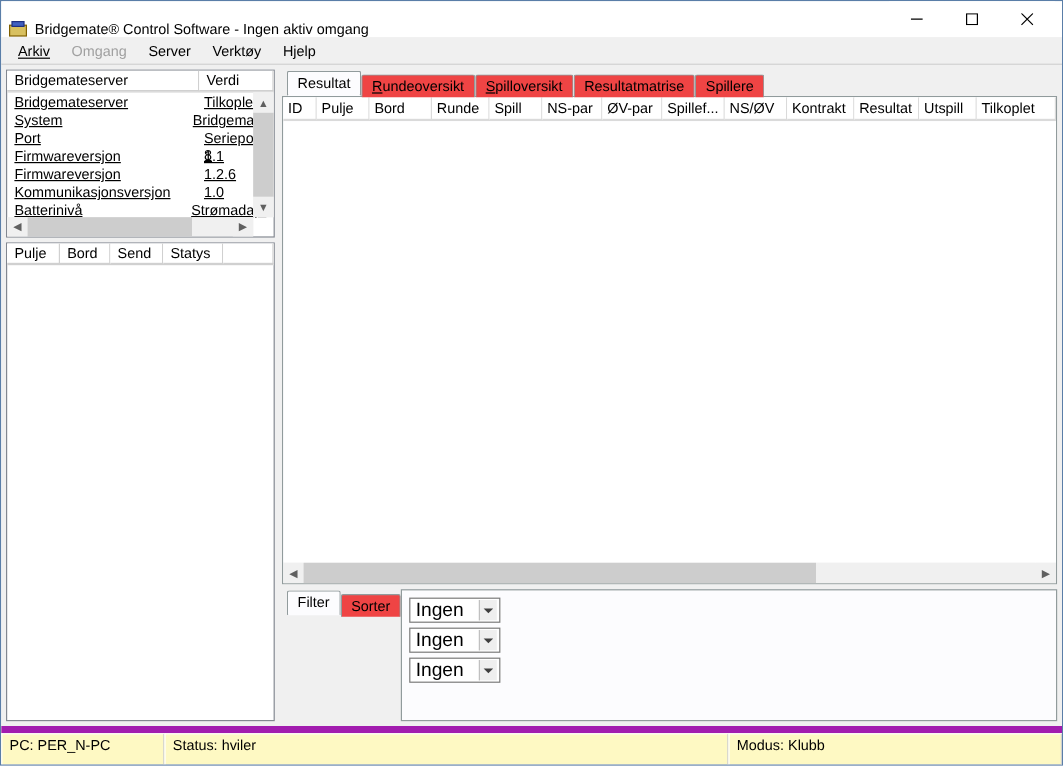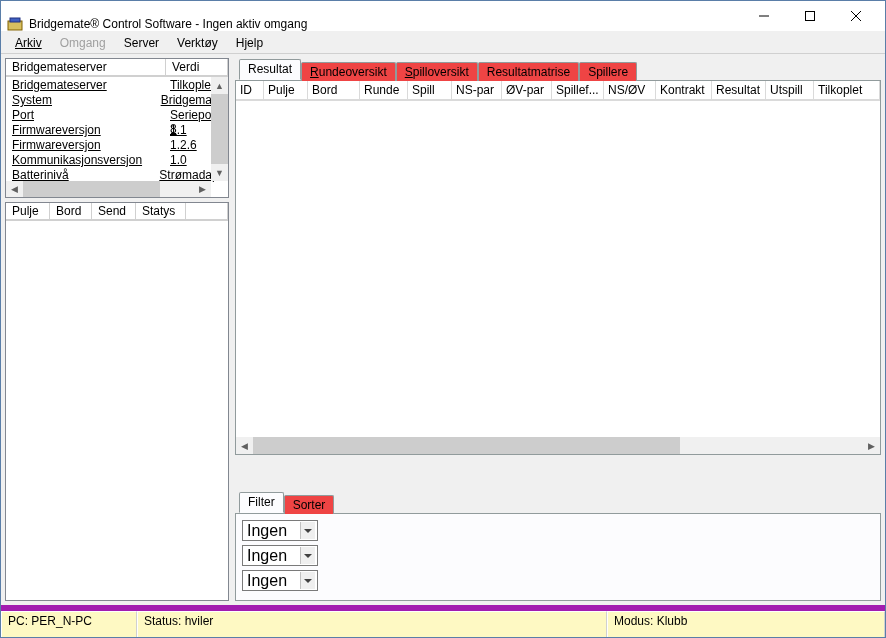--- a/index.html
+++ b/index.html
@@ -56,21 +56,21 @@
   .resultgrid { flex: 1; display: flex; flex-direction: column; margin: 0; overflow: hidden;}
   .rg-header { display: flex; height: 20px; background: #fff; border-bottom: 1px solid #dadada;}
   .rg-header .colhdr { border-right: 1px solid #dadada; border-bottom: 1px solid #dadada; padding: 2px 4px; white-space: nowrap; overflow:hidden; background:#fff;}
   .rg-body { flex: 1; background: #fff; }
   .rg-scrollh { height: 17px; background: #f0f0f0; display: flex; align-items: center;}
   .rg-scrollh .track { flex: 1; background: #f0f0f0; height: 17px; position: relative;}
   .rg-scrollh .thumb { position: absolute; left: 0; width: 70%; top: 0; bottom: 0; background: #cdcdcd;}
   .rg-scrollh .sb-btn { width: 17px; height: 17px;}
 
   
-  .bottom-tabs { height: 110px; display:flex; flex-direction:column;margin-top:32px;}
+  .bottom-tabs { height: 110px; display:flex; }
   .bottom-tabs .tabstrip { height: 22px;}
   .bottom-tabs .tabpanel { padding: 6px; }
   .combo-row { margin-bottom: 4px;}
   .combo { width: 76px; height: 21px; border: 1px solid #7a7a7a; background: #fff; display: inline-flex; align-items: center; padding: 0 2px 0 4px; font-size:16px;}
   .combo .txt { flex: 1;}
   .combo .dd { width: 15px; height: 17px; background: #efefef; border-left:1px solid #c0c0c0; display:flex; align-items:center; justify-content:center;}
   .combo .dd::after { content:""; border-left:4px solid transparent; border-right:4px solid transparent; border-top:4px solid #404040;}
 
   
   .statusbar { height: 32px; border-top: 6px solid #a21caf; background: #fef9c3; display: flex; font-size: 12px;}

